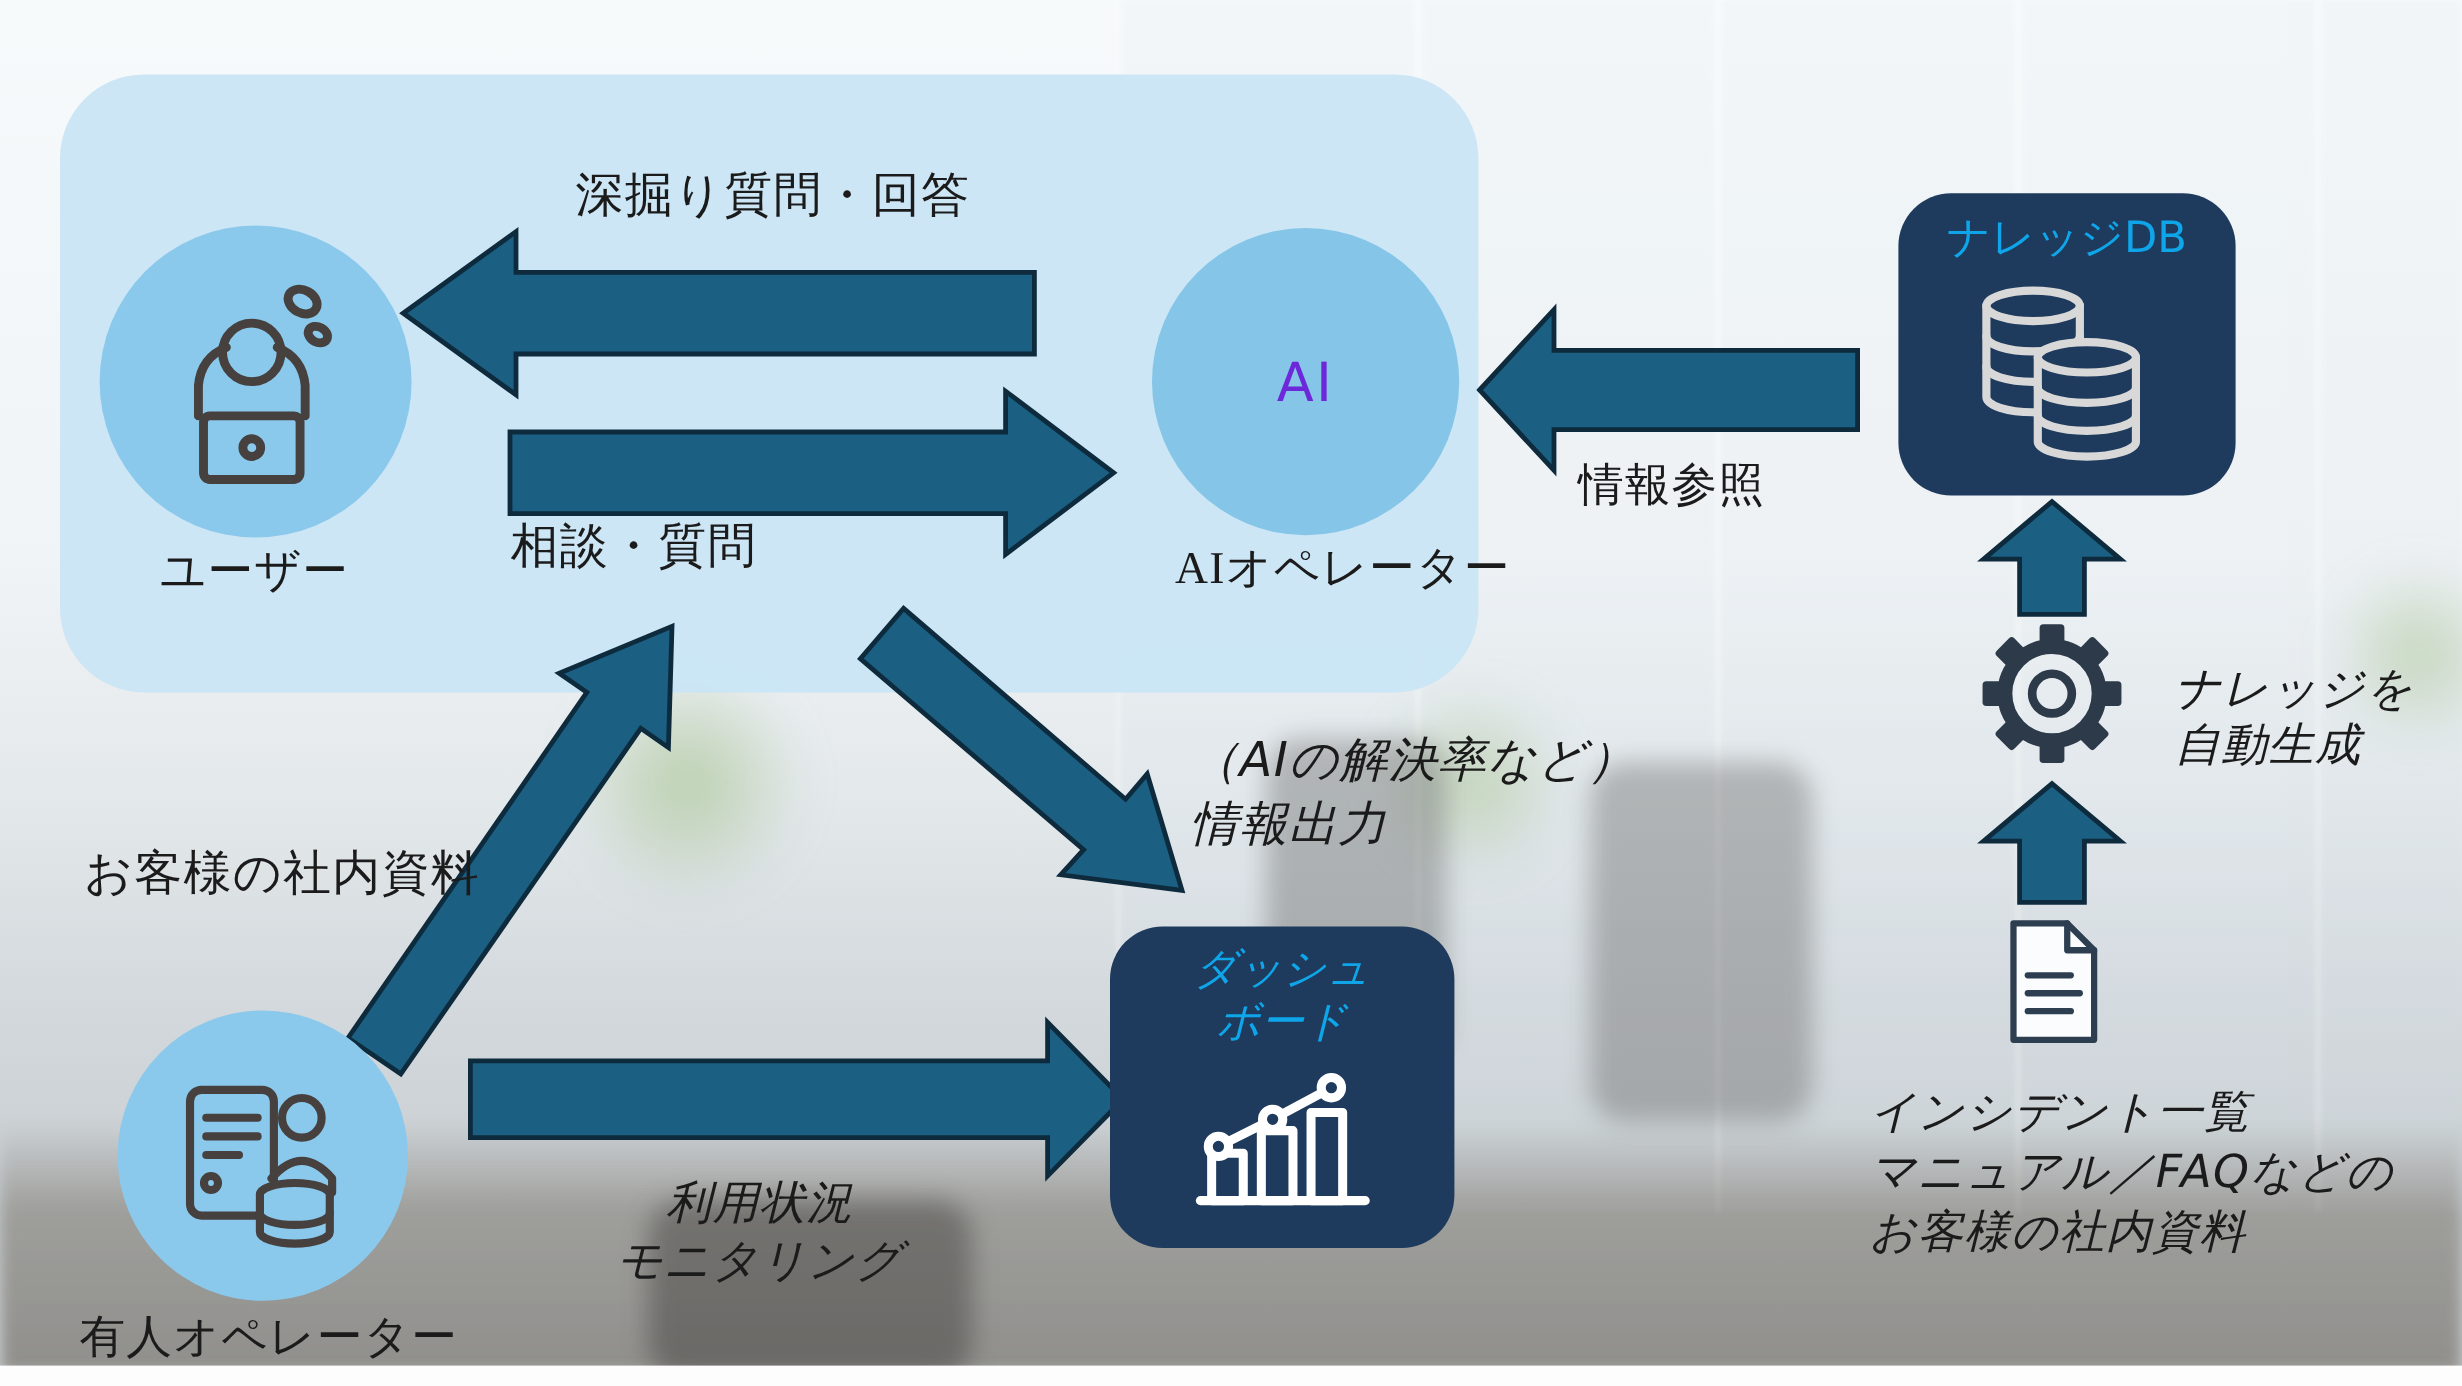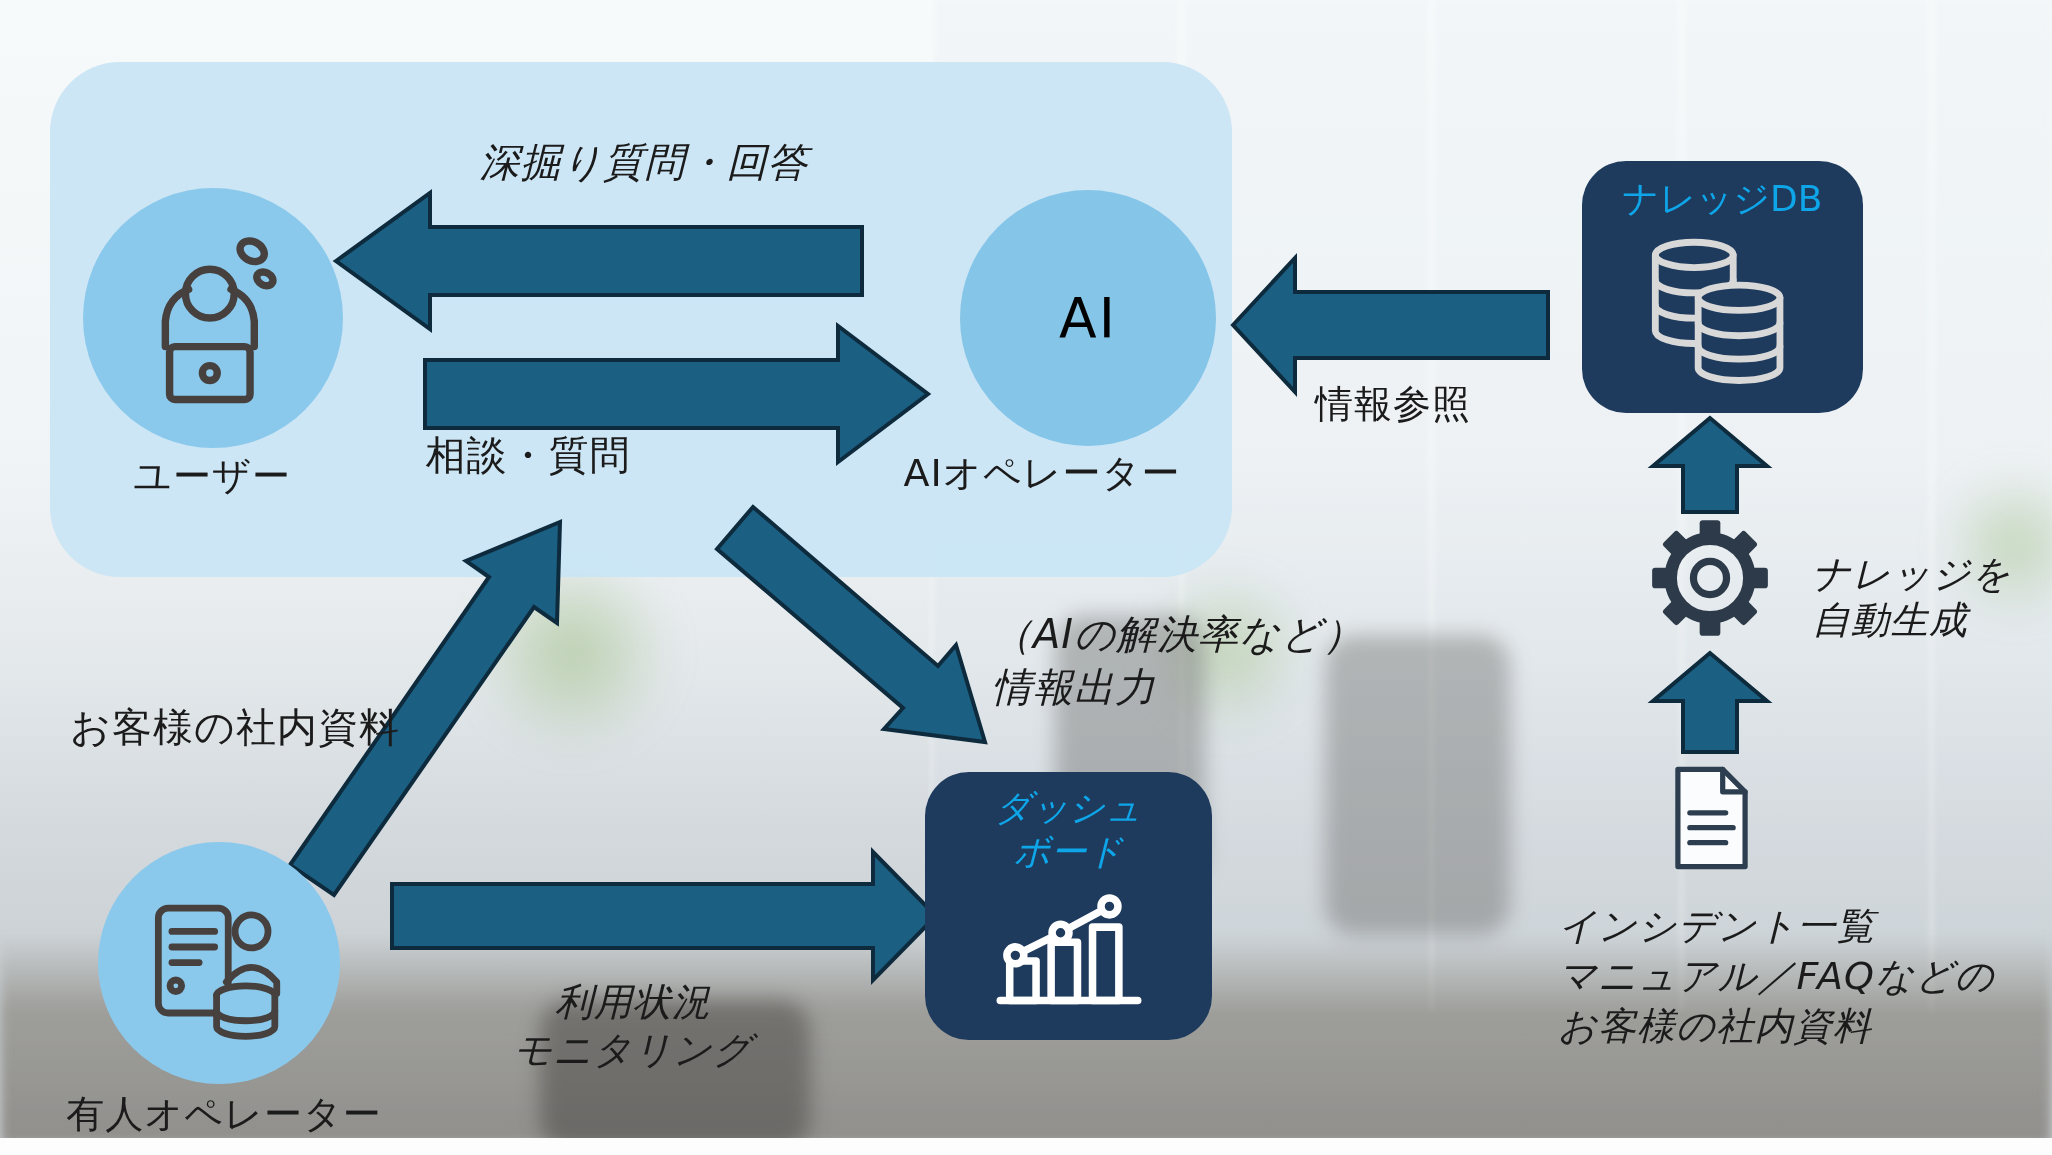--- a/index.html
+++ b/index.html
@@ -24,21 +24,21 @@
   .white-strip{position:absolute;left:0;top:1138px;width:100%;height:17px;background:#fdfdfd;}
 
   
   .panel{position:absolute;left:50px;top:62px;width:1182px;height:515px;
     background:rgba(202,229,245,.96);border-radius:70px;}
   .circle{position:absolute;border-radius:50%;background:#8bc9ec;
     display:flex;align-items:center;justify-content:center;}
   .user-circle{left:83px;top:188px;width:260px;height:260px;}
   .ai-circle{left:960px;top:190px;width:256px;height:256px;}
   .human-circle{left:98px;top:842px;width:242px;height:242px;}
-  .ai-badge{color:#000000;font-size:55px;letter-spacing:2px;font-weight:400;}
+  .ai-badge{color:#6d28d9;font-size:45px;letter-spacing:2px;font-weight:400;}
   .navybox{position:absolute;background:#1e3a5c;border-radius:44px;
     display:flex;flex-direction:column;align-items:center;box-sizing:border-box;}
   .db-box{left:1582px;top:161px;width:281px;height:252px;padding-top:16px;}
   .dash-box{left:925px;top:772px;width:287px;height:268px;padding-top:14px;}
   .navy-title{color:#0ea5e9;font-size:36px;line-height:1.22;text-align:center;font-weight:500;}
 
   .arrow{fill:#1b5f82;stroke:#0e2b3d;stroke-width:4;stroke-linejoin:miter;}
   svg.overlay{position:absolute;left:0;top:0;}
 
   .lbl{position:absolute;color:#1b1b1b;font-weight:500;white-space:nowrap;letter-spacing:1px;}
@@ -90,23 +90,23 @@
         <rect x="44" y="112" width="76" height="50" rx="5"></rect>
         <circle cx="82" cy="137" r="7"></circle>
       </g>
     </svg>
   </div>
   <div class="lbl ctr f38" style="left:212px;top:476px;">ユーザー</div>
 
   <div class="circle ai-circle" style="background:#85c5e7;">
     <span class="ai-badge">AI</span>
   </div>
-  <div class="lbl ctr f38" style="left:1042px;top:473px;">AIオペレーター</div>
-
-  <div class="lbl ctr f40" style="left:644px;top:162px;font-style:italic;">深掘り質問・回答</div>
+  <div class="lbl ctr f38" style="left:1119px;top:473px;font-family:Liberation Serif, serif;">AIオペレーター</div>
+
+  <div class="lbl ctr f40" style="left:644px;top:162px;">深掘り質問・回答</div>
   <div class="lbl ctr f40" style="left:528px;top:455px;">相談・質問</div>
 
   <div class="lbl f40" style="left:70px;top:700px;">お客様の社内資料</div>
 
   <div class="circle human-circle">
     <svg width="165" height="165" viewBox="0 0 170 170">
       <g stroke="#46403e" stroke-width="7" fill="none" stroke-linecap="round" stroke-linejoin="round">
         <rect x="22" y="28" width="72" height="108" rx="10"></rect>
         <line x1="36" y1="52" x2="80" y2="52"></line>
         <line x1="36" y1="68" x2="80" y2="68"></line>

